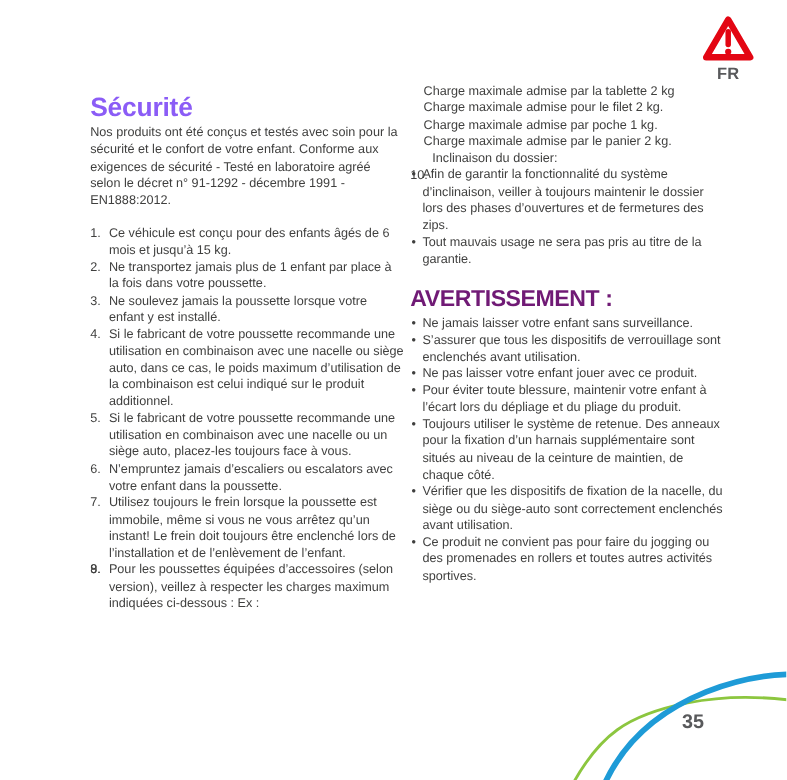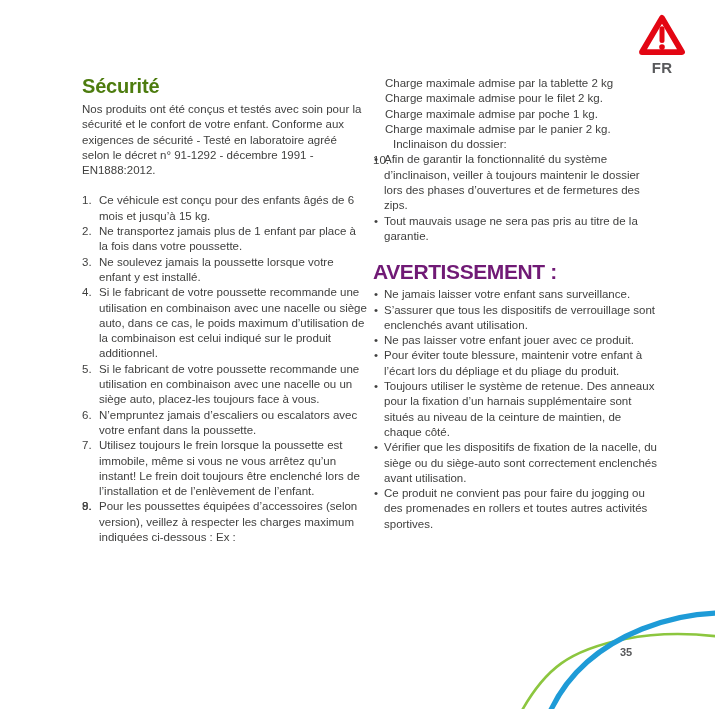--- a/index.html
+++ b/index.html
@@ -23,22 +23,22 @@
     margin-top:1px;letter-spacing:0.2px;
   }
   
   .col{
     position:absolute;top:0;
     font-size:11.5px;line-height:15.3px;
   }
   .col-left{left:82px;top:70px;width:285px;}
   .col-right{left:373px;top:76px;width:286px;}
   h1.doc-title{
-    font-size:20px;line-height:24px;margin:4px 0 4px 0;
-    font-weight:bold;color:#4d7c0f;letter-spacing:-0.2px;
+    font-size:24px;line-height:24px;margin:16px 0 4px 0;
+    font-weight:bold;color:#8b5cf6;letter-spacing:-0.2px;
   }
   p.intro{margin:0;}
   .num-list{margin-top:15px;}
   .num-item{position:relative;padding-left:17px;}
   .num-item .num{position:absolute;left:0;top:0;}
   .charge-lines .charge-line{padding-left:12px;}
   .num-item-10{position:relative;padding-left:20px;}
   .num-item-10 .num{position:absolute;left:0;top:16px;}
   .bullet-list{}
   .bullet-item{position:relative;padding-left:11px;}
@@ -47,21 +47,21 @@
   }
   h2.warning-title{
     font-size:21px;line-height:21px;
     margin:17px 0 5px 0;font-weight:bold;
     color:#701a75;letter-spacing:-0.4px;
   }
   
   .curves{position:absolute;left:0;top:0;pointer-events:none;}
   .page-number{
     position:absolute;left:620px;top:646px;
-    font-size:11px;font-weight:bold;color:#58595b;
+    font-size:18px;font-weight:bold;color:#58595b;
   }
 </style>
 </head>
 <body>
 
 <div class="page">
 
   <div class="fr-badge">
     <svg width="50" height="46" viewBox="0 0 60 55">
       <path d="M30 7 L54 48 L6 48 Z" fill="none" stroke="#e30613" stroke-width="7" stroke-linejoin="round"></path>

